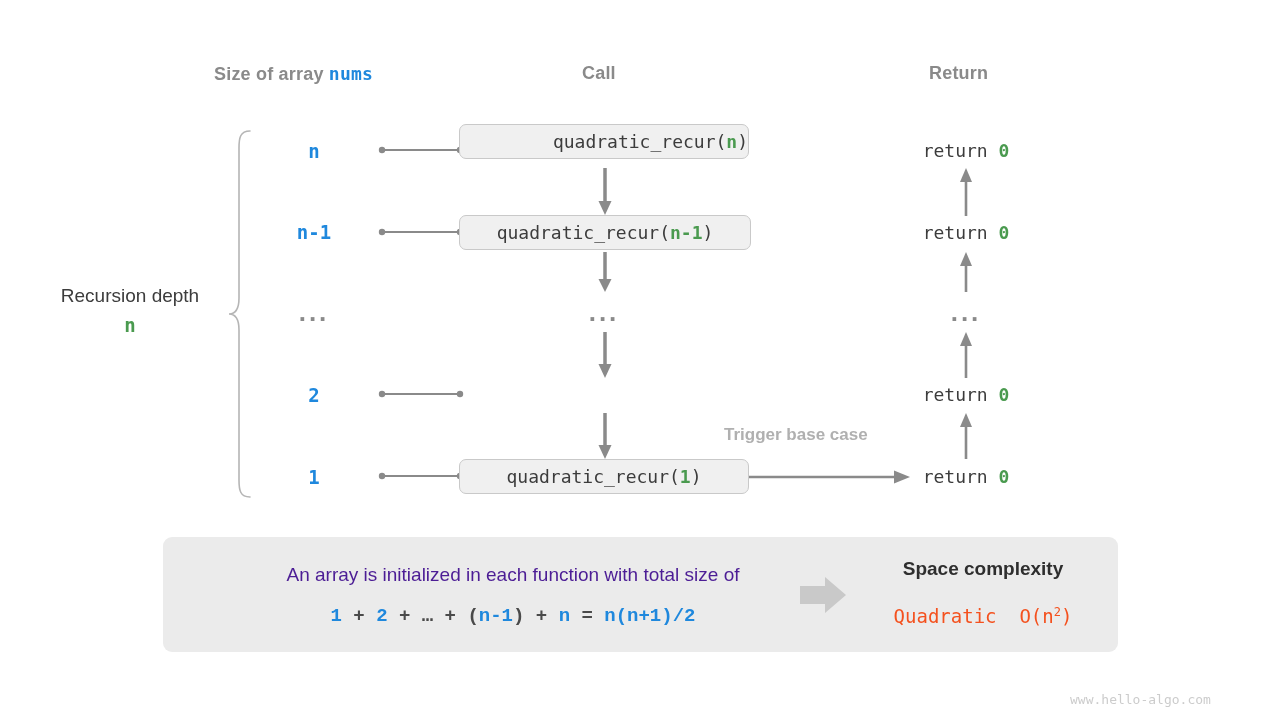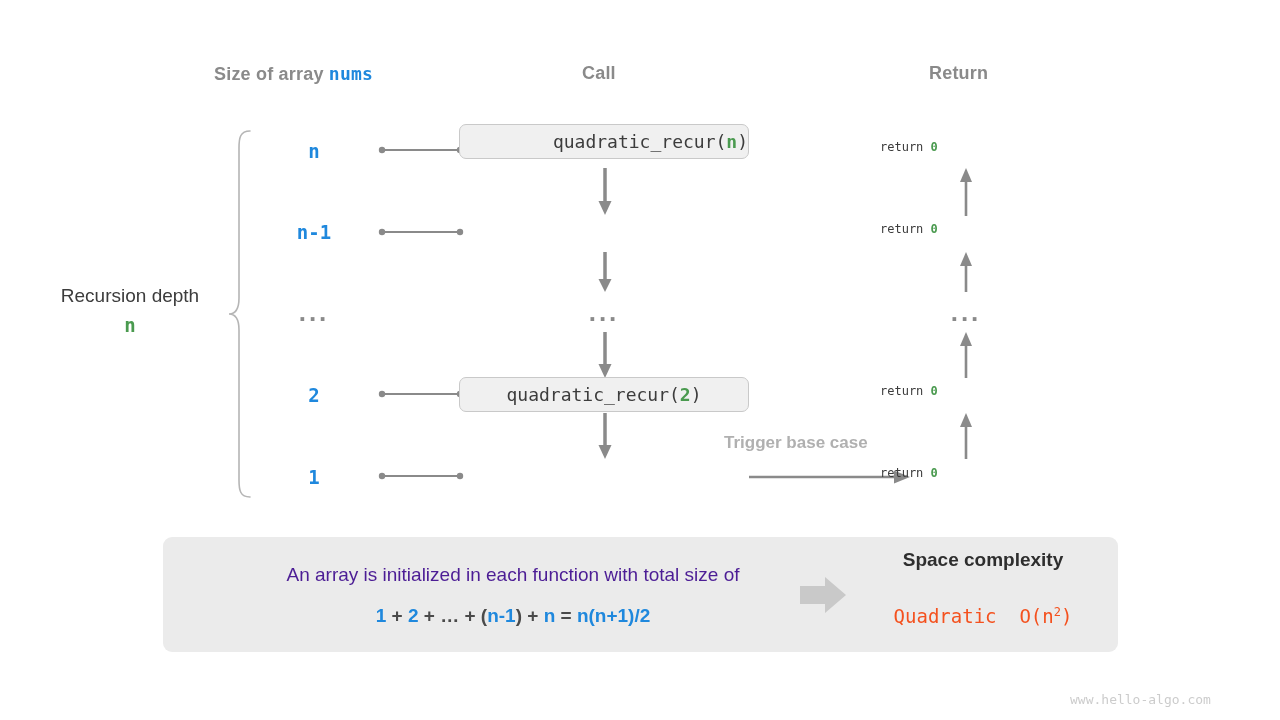--- a/index.html
+++ b/index.html
@@ -77,24 +77,24 @@
     font-size: 18px;
     color: #3c3c3c;
     white-space: nowrap;
     letter-spacing: 0px;
   }
   .call-box .arg { color: #4a9a4f; font-weight: bold; }
 
   
   .ret-label {
     font-family: "DejaVu Sans Mono", monospace;
-    font-size: 12px;
+    font-size: 18px;
     color: #3c3c3c;
     white-space: nowrap;
-    text-align: left;
+    text-align: center;
   }
   .ret-label .zero { color: #4a9a4f; font-weight: bold; }
 
   
   .ellipsis {
     font-family: "Liberation Sans", sans-serif;
     font-size: 26px;
     font-weight: bold;
     color: #8a8a8a;
     letter-spacing: 3px;
@@ -102,38 +102,37 @@
     text-align: center;
   }
 
   
   .annot {
     font-family: "Liberation Sans", sans-serif;
     font-size: 17px;
     font-weight: bold;
     color: #b0b0b0;
     white-space: nowrap;
-    margin-top: 8px;
   }
 
   
   .summary-panel {
     box-sizing: border-box;
     background: #ebebeb;
     border-radius: 9px;
   }
   .summary-line1 {
     font-family: "Liberation Sans", sans-serif;
     font-size: 19px;
     color: #4c1d95;
     white-space: nowrap;
     text-align: center;
   }
   .summary-formula {
-    font-family: Liberation Sans, sans-serif;
+    font-family: Liberation Mono, monospace;
     font-size: 19px;
     font-weight: bold;
     color: #555555;
     white-space: nowrap;
     text-align: center;
   }
   .summary-formula .b { color: #1f88dd; }
   .summary-formula .op { color: #4a4a4a; }
   .sc-title {
     font-family: "Liberation Sans", sans-serif;
@@ -220,20 +219,23 @@
   <div class="abs size-label" style="left:264px; top:221px; width:100px;">n-1</div>
 
   <div class="abs" style="left:378px; top:226px;">
     <svg width="86" height="12" viewBox="0 0 86 12">
       <line x1="5" y1="6" x2="81" y2="6" stroke="#8a8a8a" stroke-width="1.8"></line>
       <circle cx="4" cy="6" r="3.2" fill="#8a8a8a"></circle>
       <circle cx="82" cy="6" r="3.2" fill="#8a8a8a"></circle>
     </svg>
   </div>
 
+  <div class="abs call-box" style="left:459px; top:215px; width:292px; height:35px;">
+    <span><span>quadratic_recur(</span><span class="arg">n-1</span><span>)</span></span>
+  </div>
 
   <div class="abs ret-label" style="left:880px; top:222px; width:172px;"><span>return </span><span class="zero">0</span></div>
 
   <div class="abs" style="left:595px; top:252px;">
     <svg width="20" height="40" viewBox="0 0 20 40">
       <line x1="10" y1="0" x2="10" y2="30" stroke="#8a8a8a" stroke-width="3.5"></line>
       <polygon points="10,40 3.5,27 16.5,27" fill="#8a8a8a"></polygon>
     </svg>
   </div>
 
@@ -267,23 +269,20 @@
   <div class="abs size-label" style="left:264px; top:384px; width:100px;">2</div>
 
   <div class="abs" style="left:378px; top:388px;">
     <svg width="86" height="12" viewBox="0 0 86 12">
       <line x1="5" y1="6" x2="81" y2="6" stroke="#8a8a8a" stroke-width="1.8"></line>
       <circle cx="4" cy="6" r="3.2" fill="#8a8a8a"></circle>
       <circle cx="82" cy="6" r="3.2" fill="#8a8a8a"></circle>
     </svg>
   </div>
 
-  <div class="abs call-box" style="left:459px; top:377px; width:290px; height:35px;">
-    <span><span>quadratic_recur(</span><span class="arg">2</span><span>)</span></span>
-  </div>
 
   <div class="abs ret-label" style="left:880px; top:384px; width:172px;"><span>return </span><span class="zero">0</span></div>
 
   <div class="abs" style="left:595px; top:413px;">
     <svg width="20" height="46" viewBox="0 0 20 46">
       <line x1="10" y1="0" x2="10" y2="34" stroke="#8a8a8a" stroke-width="3.5"></line>
       <polygon points="10,46 3.5,32 16.5,32" fill="#8a8a8a"></polygon>
     </svg>
   </div>
 
@@ -299,20 +298,23 @@
   <div class="abs size-label" style="left:264px; top:466px; width:100px;">1</div>
 
   <div class="abs" style="left:378px; top:470px;">
     <svg width="86" height="12" viewBox="0 0 86 12">
       <line x1="5" y1="6" x2="81" y2="6" stroke="#8a8a8a" stroke-width="1.8"></line>
       <circle cx="4" cy="6" r="3.2" fill="#8a8a8a"></circle>
       <circle cx="82" cy="6" r="3.2" fill="#8a8a8a"></circle>
     </svg>
   </div>
 
+  <div class="abs call-box" style="left:459px; top:459px; width:290px; height:35px;">
+    <span><span>quadratic_recur(</span><span class="arg">1</span><span>)</span></span>
+  </div>
 
   <div class="abs" style="left:749px; top:469px;">
     <svg width="162" height="16" viewBox="0 0 162 16">
       <line x1="0" y1="8" x2="146" y2="8" stroke="#8a8a8a" stroke-width="2.6"></line>
       <polygon points="161,8 145,1.5 145,14.5" fill="#8a8a8a"></polygon>
     </svg>
   </div>
 
   <div class="abs ret-label" style="left:880px; top:466px; width:172px;"><span>return </span><span class="zero">0</span></div>
 
@@ -321,20 +323,20 @@
     <div class="abs summary-line1" style="left:20px; top:27px; width:660px;">An array is initialized in each function with total size of</div>
 
     <div class="abs summary-formula" id="formula-holder" style="left:20px; top:68px; width:660px;"><span class="b">1</span><span class="op"> + </span><span class="b">2</span><span class="op"> + </span><span class="op">…</span><span class="op"> + </span><span class="op">(</span><span class="b">n-1</span><span class="op">)</span><span class="op"> + </span><span class="b">n</span><span class="op"> = </span><span class="b">n(n+1)/2</span></div>
 
     <div class="abs" style="left:637px; top:38px;">
       <svg width="52" height="40" viewBox="0 0 52 40">
         <polygon points="0,11 25,11 25,2 46,20 25,38 25,29 0,29" fill="#c9c9c9"></polygon>
       </svg>
     </div>
 
-    <div class="abs sc-title" style="left:700px; top:12px; width:240px;">Space complexity</div>
+    <div class="abs sc-title" style="left:700px; top:21px; width:240px;">Space complexity</div>
 
     <div class="abs sc-value" style="left:700px; top:68px; width:240px;"><span>Quadratic</span>&nbsp;&nbsp;<span>O(n</span><sup>2</sup><span>)</span></div>
   </div>
 
   <div class="abs watermark" style="left:1070px; top:692px;">www.hello-algo.com</div>
 
 </div>
 
 </body></html>

